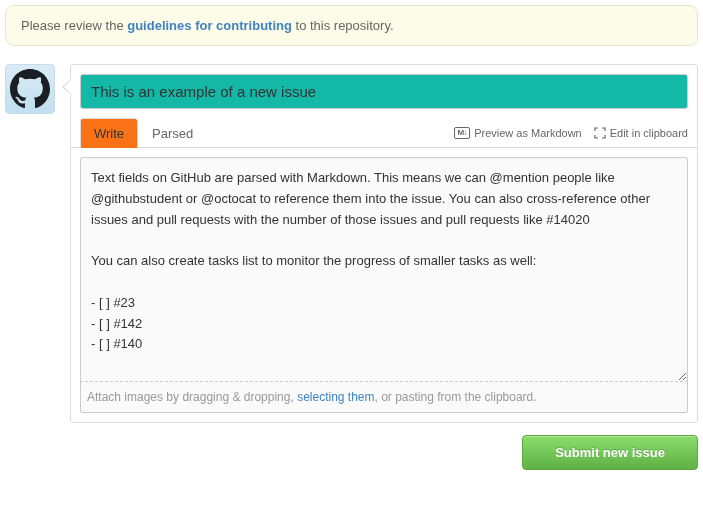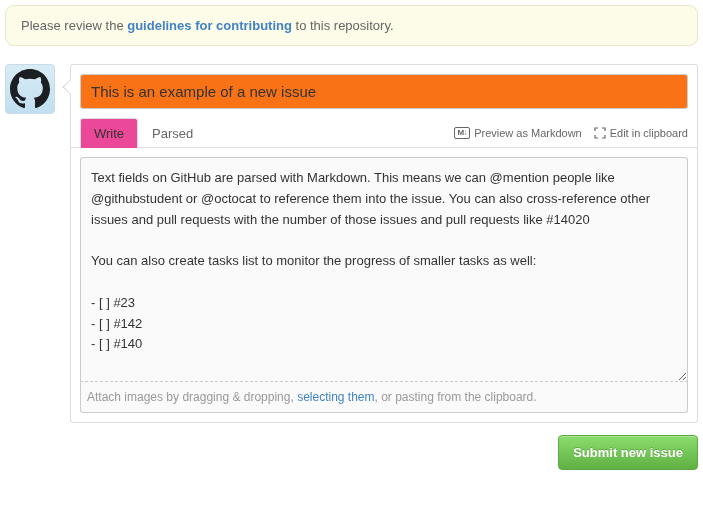--- a/index.html
+++ b/index.html
@@ -69,21 +69,21 @@
     border-bottom: 7px solid transparent;
     border-right: 7px solid #fff;
   }
   .title-input {
     margin: 9px;
     width: calc(100% - 18px);
     padding: 8px 10px;
     font-size: 15px;
     border: 1px solid #ccc;
     border-radius: 3px;
-    background: #f97316;
+    background: #14b8a6;
     color: #333;
     font-family: inherit;
   }
   .tabs-row {
     display: flex;
     align-items: center;
     padding: 0 9px;
     border-bottom: 1px solid #ddd;
   }
   .tab {
@@ -92,21 +92,21 @@
     color: #666;
     cursor: pointer;
     border: 1px solid transparent;
     border-bottom: none;
     margin-bottom: -1px;
     border-radius: 3px 3px 0 0;
   }
   .tab.active {
     color: #333;
     border-color: #ddd;
-    background: #ec4899;
+    background: #f97316;
   }
   .tabs-right {
     margin-left: auto;
     display: flex;
     align-items: center;
     gap: 12px;
     color: #666;
     font-size: 11px;
   }
   .tabs-right a {
@@ -162,21 +162,21 @@
     display: flex;
     justify-content: flex-end;
     padding: 12px 5px 10px 5px;
   }
   .submit-btn {
     background: linear-gradient(#8add6d, #60b044);
     border: 1px solid #5ca941;
     color: #fff;
     font-weight: bold;
     font-size: 13px;
-    padding: 9px 14px;
+    padding: 9px 32px;
     border-radius: 4px;
     cursor: pointer;
     text-shadow: 0 -1px 0 rgba(0,0,0,0.2);
     box-shadow: inset 0 1px 0 rgba(255,255,255,0.3);
   }
 </style>
 </head>
 <body>
 
 <div class="notice">

